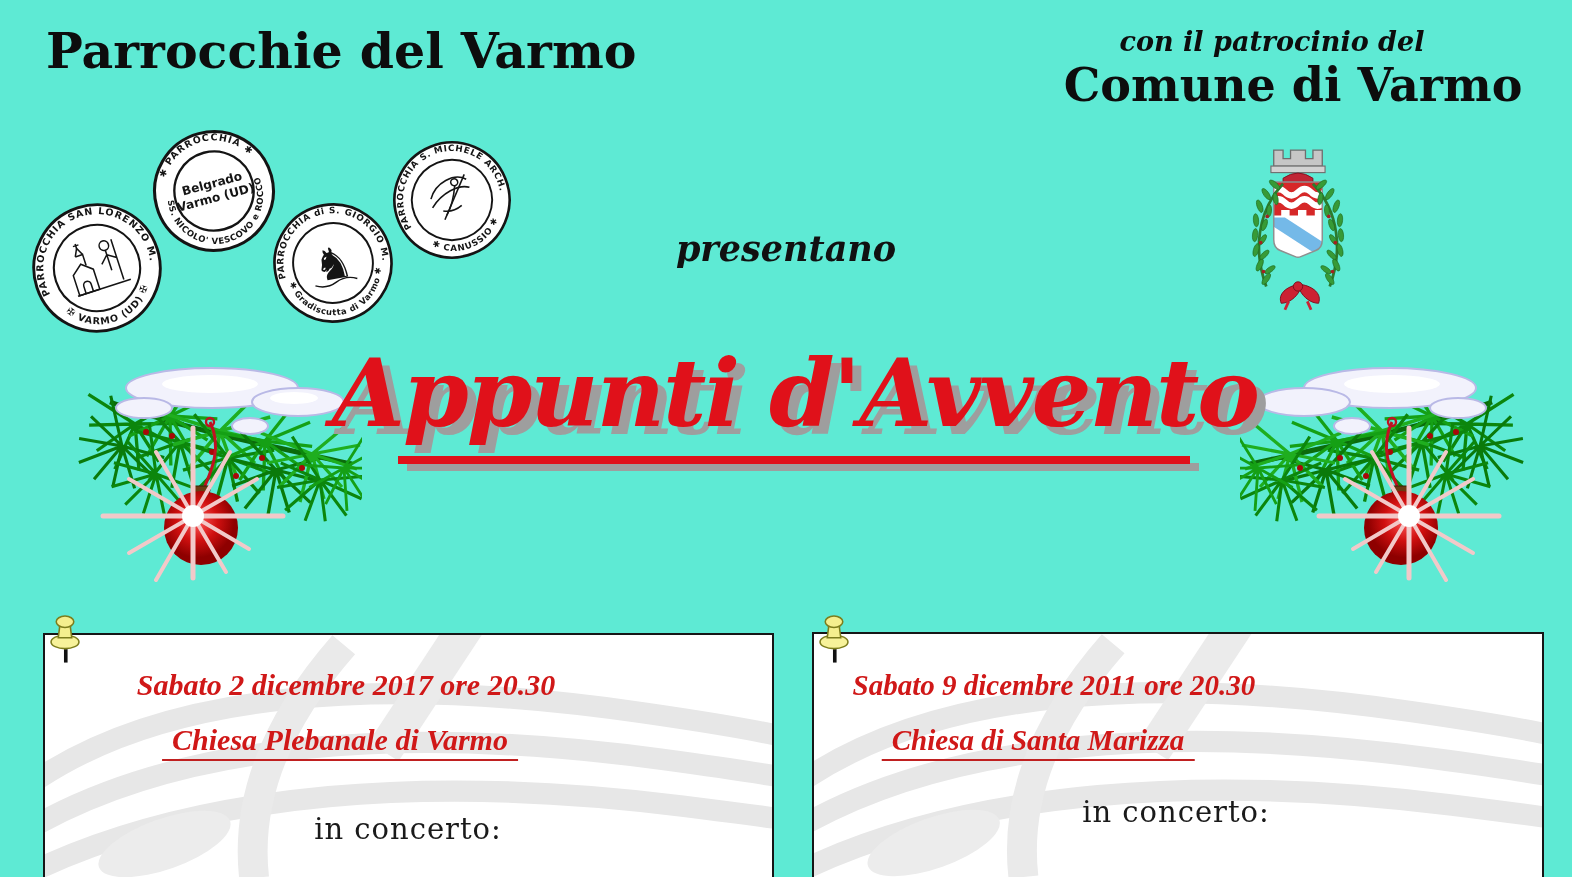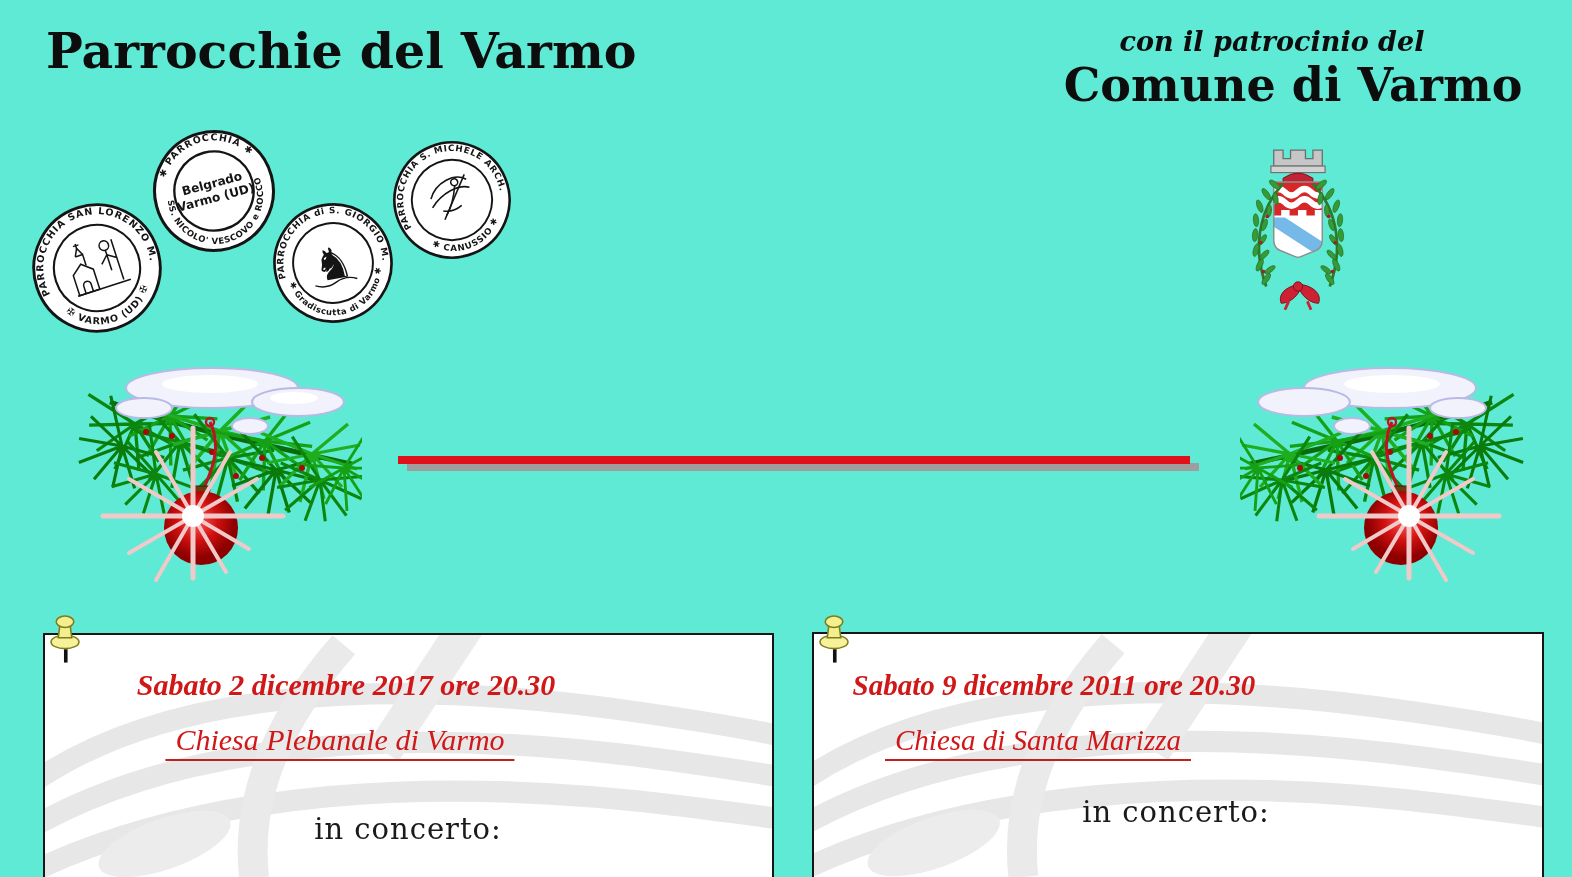--- a/index.html
+++ b/index.html
@@ -28,21 +28,21 @@
   .deco-left{left:60px;top:336px;}
   .deco-right{left:1240px;top:336px;transform:scaleX(-1);}
 
   .card{position:absolute;width:727px;height:400px;border:2px solid #161616;background:#fff;}
   .card-1{left:43px;top:633px;}
   .card-2{left:812px;top:632px;width:728px;}
   .wm{position:absolute;left:0;top:0;width:100%;height:243px;overflow:hidden;}
   .card .line{position:absolute;transform:translateX(-50%);white-space:nowrap;}
   .date-line{font-family:"Liberation Serif", serif;font-style:italic;font-weight:700;
              font-size:30px;color:#d01818;text-align:center;}
-  .venue-line{font-family:"Liberation Serif", serif;font-style:italic;font-weight:400;
+  .venue-line{font-family:"Liberation Serif", serif;font-style:italic;font-weight:700;
              font-size:30px;color:#d01818;border-bottom:2px solid #c02020;padding:0 10px 2px 10px;}
   .lead-line{font-size:29px;color:#1a1a1a;letter-spacing:1px;}
   .card-2 .date-line,.card-2 .venue-line{font-size:29px;}
 
   .pin{position:absolute;width:42px;height:62px;}
 </style>
 </head>
 <body>
 
 <div class="canvas">
@@ -172,20 +172,21 @@
       <use href="#lwb" transform="translate(120,0) scale(-1,1)"></use>
     </g>
 
     <g>
       <path d="M60,166 c-12,2 -22,10 -18,20 c8,0 16,-6 20,-14 c4,8 12,14 20,14 c4,-10 -6,-18 -18,-20 z" fill="#cc2233" stroke="#7a0f1e" stroke-width="1"></path>
       <circle cx="60" cy="168" r="5" fill="#cc2233" stroke="#7a0f1e" stroke-width="1"></circle>
       <path d="M50,184 l-4,9 M70,184 l4,9" stroke="#cc2233" stroke-width="3"></path>
     </g>
   </svg>
 
+  <div class="abs ctr presenter">presentano</div>
 
   <svg class="deco deco-left" viewBox="0 0 302 246">
     <defs>
       <g id="fan">
         <path d="M0,0 L-34,-14 M0,0 L-30,6 M0,0 L-22,22 M0,0 L-8,32 M0,0 L8,30 M0,0 L20,22 M0,0 L30,10 M0,0 L32,-6 M0,0 L24,-20" stroke-width="2.2" fill="none"></path>
       </g>
     </defs>
     <path d="M50,66 C120,92 210,110 292,128" stroke="#0b6b0b" stroke-width="5" fill="none"></path>
     <g>
       <use href="#fan" transform="translate(75,88) rotate(10) scale(1.5)" stroke="#0c860c"></use>
@@ -294,20 +295,21 @@
           <path d="M133,180 l56,33" stroke-width="4"></path>
         <path d="M133,180 l37,-64" stroke-width="4"></path>
           <path d="M133,180 l-37,64" stroke-width="4"></path>
         <path d="M133,180 l-37,-64" stroke-width="4"></path>
           <path d="M133,180 l33,56" stroke-width="4"></path>
       </g>
       <circle cx="133" cy="180" r="11" fill="#ffffff"></circle>
     </g>
   </svg>
 
+  <div class="abs ctr main-title">Appunti d'Avvento</div>
   <div class="abs title-underline"></div>
 
   <div class="card card-1">
     <div class="wm">
       <svg width="100%" height="100%" viewBox="0 0 730 250" preserveAspectRatio="none">
         <g stroke="#e7e7e7" fill="none">
           <path d="M-10,150 C120,60 330,40 600,80 S740,120 760,130" stroke-width="22"></path>
           <path d="M-10,196 C140,110 360,92 620,128 S760,160 770,170" stroke-width="22"></path>
           <path d="M-10,242 C160,160 390,144 640,176 S770,200 780,210" stroke-width="22"></path>
           <path d="M300,10 C240,80 200,160 210,250" stroke-width="30" stroke="#eaeaea"></path>

